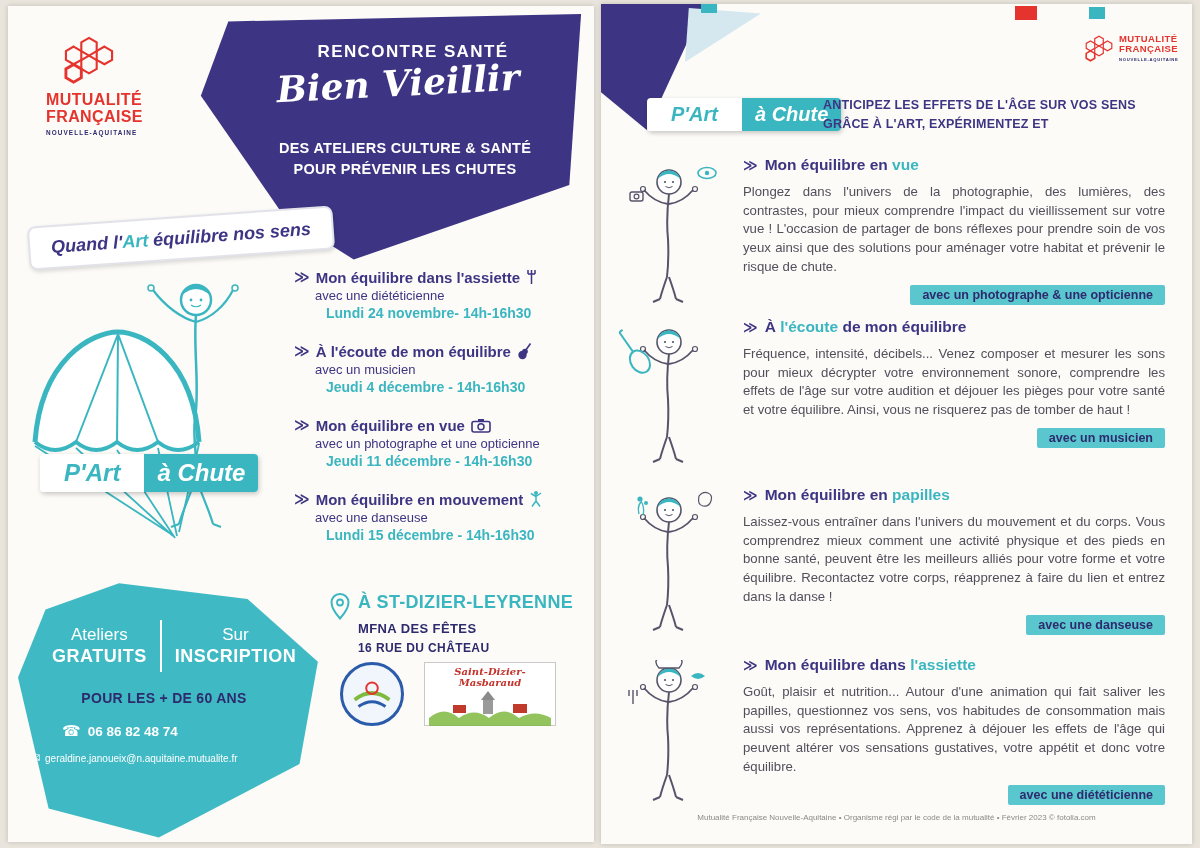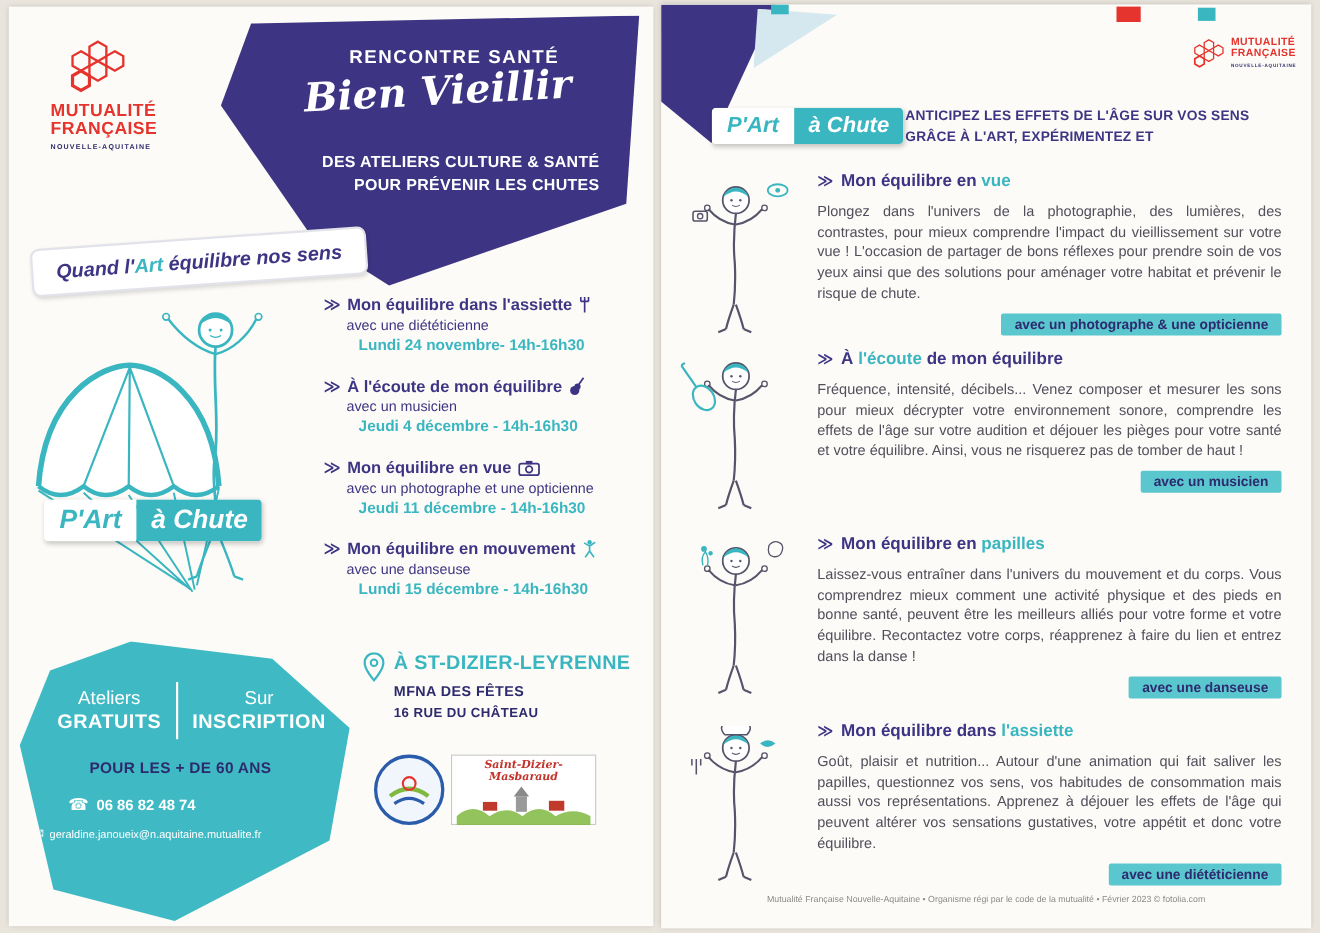--- a/index.html
+++ b/index.html
@@ -29,31 +29,31 @@
   #right-logo{left:482px;top:30px;display:flex;gap:4px;align-items:flex-start}
   #right-logo .logo-l1,#right-logo .logo-l2{font-size:9.5px}
   #right-logo .logo-l3{font-size:4.2px;letter-spacing:.7px}
 
   
   .header-poly{left:185px;top:8px;width:392px;height:248px;background:var(--purple);
     clip-path:polygon(9% 3%,99% 0,96% 69%,41% 99%,23% 81%,2% 33%)}
   .kicker{left:95px;top:28px;width:250px;text-align:center;color:#fff;font-weight:700;font-size:17px;letter-spacing:1.4px}
   .script-title{left:55px;top:48px;width:300px;text-align:center;color:#fff;
     font-family:"DejaVu Serif","Liberation Serif",serif;font-style:italic;font-weight:700;font-size:36px;transform:rotate(-3deg)}
-  .header-sub{left:72px;top:124px;width:280px;text-align:right;color:#fff;font-weight:700;font-size:14.5px;line-height:1.45;letter-spacing:.3px}
+  .header-sub{left:72px;top:124px;width:280px;text-align:center;color:#fff;font-weight:700;font-size:14.5px;line-height:1.45;letter-spacing:.3px}
 
   
   .banner{left:20px;top:210px;width:306px;height:44px;background:#fff;border:2px solid #e2e2ea;border-radius:8px;
     transform:rotate(-4deg);display:flex;align-items:center;justify-content:center;
     font-style:italic;font-weight:700;font-size:18px;color:var(--purple);box-shadow:1px 2px 4px rgba(0,0,0,.14);white-space:pre}
   .banner .accent{color:var(--teal)}
 
   
   .brand{display:inline-flex;font-style:italic;font-weight:700;border-radius:4px;overflow:hidden;box-shadow:1px 2px 5px rgba(0,0,0,.22)}
-  .brand-p1{background:#fff;color:var(--teal);padding:5px 14px}
+  .brand-p1{background:#fff;color:var(--teal);padding:5px 24px}
   .brand-p2{background:var(--teal);color:#fff;padding:5px 13px}
   #left-brand{left:32px;top:448px;font-size:24px}
   #right-brand{left:46px;top:94px;font-size:20px}
 
   
   .ws-list{left:286px;top:262px;width:296px}
   .ws{margin-bottom:21px}
   .ws-title{display:flex;align-items:center;gap:6px;color:var(--purple);font-weight:700;font-size:15px}
   .arr{color:var(--purple);font-weight:700;font-size:15px}
   .ws-with{margin-left:21px;margin-top:2px;color:var(--purple);font-size:13px}
@@ -75,21 +75,21 @@
   .offer-email .cicon{font-size:12px;margin-right:5px}
 
   
   .location{left:322px;top:586px;width:256px}
   .loc-city{margin-left:28px;color:var(--teal);font-weight:700;font-size:18px;letter-spacing:.3px}
   .loc-venue{margin-left:28px;margin-top:8px;color:var(--navy);font-weight:700;font-size:13px;letter-spacing:.4px}
   .loc-street{margin-left:28px;margin-top:5px;color:var(--navy);font-weight:700;font-size:12px;letter-spacing:.4px}
   .pin{position:absolute;left:0;top:1px}
 
   
-  .logos-row{left:332px;top:680px;display:flex;gap:6px;align-items:flex-start}
+  .logos-row{left:332px;top:656px;display:flex;gap:20px;align-items:flex-start}
   .badge-circle{width:64px;height:64px;border-radius:50%;border:3px solid #2b5cab;background:#f1f6fc;display:flex;align-items:center;justify-content:center}
   .partner-box{width:132px;height:64px;border:1px solid #c9c9c9;background:#fff;text-align:center;padding-top:3px}
   .partner-name{color:#c2332b;font-family:"DejaVu Serif","Liberation Serif",serif;font-style:italic;font-weight:700;font-size:10px}
 
   .footer{position:absolute;left:0;width:100%;text-align:center;color:#8a8a8a}
   #left-footer{bottom:24px;font-size:7.5px}
   #right-footer{bottom:22px;font-size:8px}
 
   
   .corner-purple{left:0;top:0;width:104px;height:126px;background:var(--purple);clip-path:polygon(0 0,100% 0,44% 100%,0 70%)}

